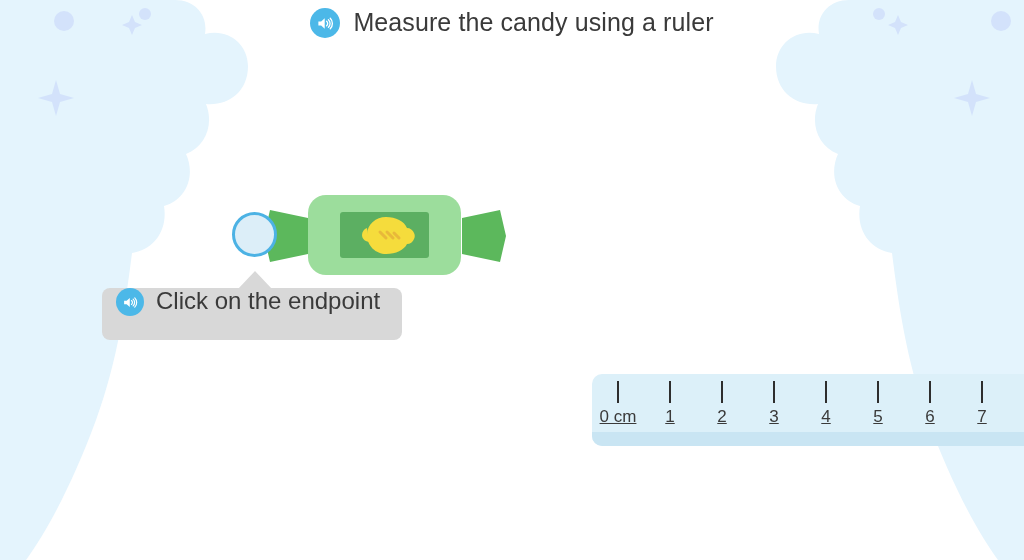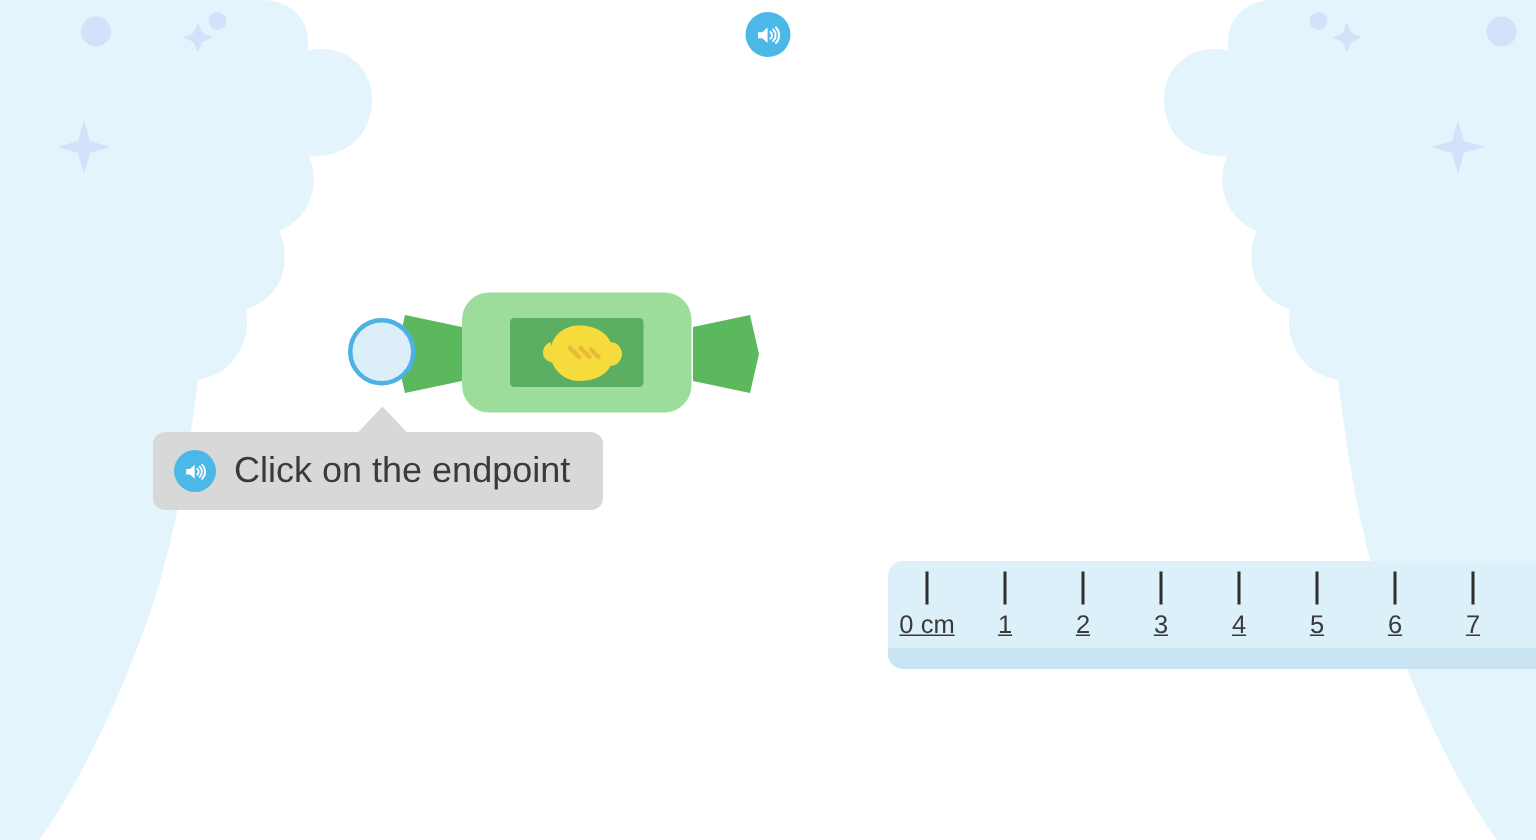--- a/index.html
+++ b/index.html
@@ -94,21 +94,20 @@
   
   #tooltip {
     position: absolute;
     left: 102px;
     top: 288px;
     width: 300px;
     height: 52px;
     background: #d8d8d8;
     border-radius: 8px;
     display: flex;
-    align-items: center;
     gap: 12px;
     padding-left: 14px;
     box-sizing: border-box;
   }
   #tooltip-arrow {
     position: absolute;
     left: 238px;
     top: 271px;
     width: 0;
     height: 0;
@@ -191,20 +190,21 @@
 
   <div id="prompt-bar">
     <span class="speaker-icon">
       <svg width="19" height="19" viewBox="0 0 24 24" aria-hidden="true">
         <path d="M3 9.5 h3.5 L11 5.5 v13 L6.5 14.5 H3 Z" fill="#ffffff"></path>
         <path d="M13.4 9.2 a3.6 3.6 0 0 1 0 5.6" stroke="#ffffff" stroke-width="1.7" fill="none" stroke-linecap="round"></path>
         <path d="M15.7 7.2 a6.6 6.6 0 0 1 0 9.6" stroke="#ffffff" stroke-width="1.7" fill="none" stroke-linecap="round"></path>
         <path d="M18 5.4 a9.4 9.4 0 0 1 0 13.2" stroke="#ffffff" stroke-width="1.7" fill="none" stroke-linecap="round"></path>
       </svg>
     </span>
+    <span id="prompt-text">Measure the candy using a ruler</span>
   </div>
 
   <div id="candy">
     <svg width="270" height="96" viewBox="0 0 270 96" aria-hidden="true">
 
       <path d="M58,6 L58,30 L20,22 L14,48 L20,74 L58,66 L58,90 Z" fill="#5cb85c"></path>
 
       <path d="M212,6 L212,30 L250,22 L256,48 L250,74 L212,66 L212,90 Z" fill="#5cb85c"></path>
 
       <rect x="58" y="7" width="153" height="80" rx="18" ry="18" fill="#9cdd9c"></rect>

